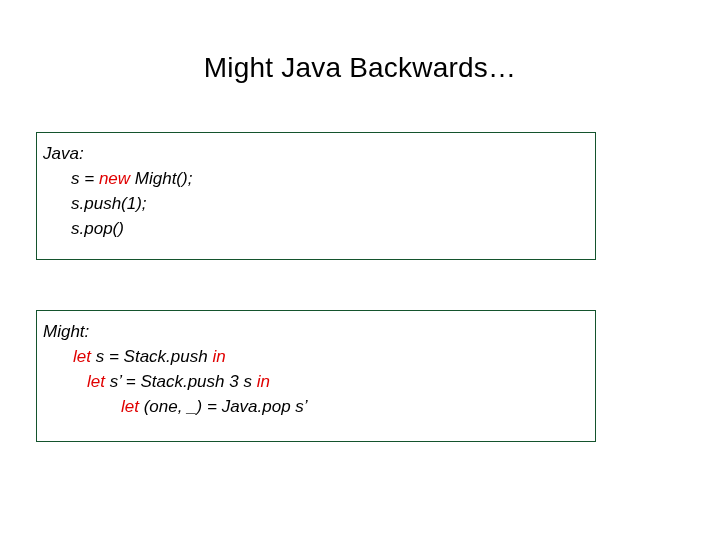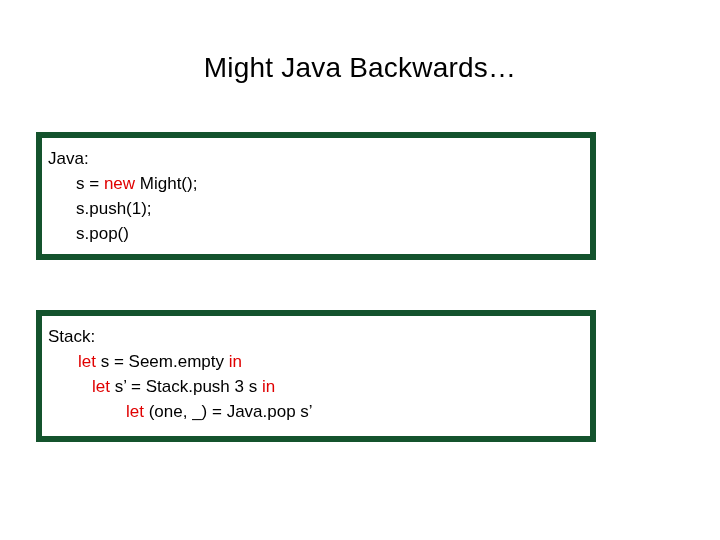--- a/index.html
+++ b/index.html
@@ -26,22 +26,23 @@
     width: 720px;
     text-align: center;
     font-size: 28px;
     font-weight: normal;
     color: #000000;
     letter-spacing: 0.2px;
   }
   .code-box {
     position: absolute;
     box-sizing: border-box;
-    border: 6px solid #14532d;
+    border: 1px solid #14532d;
     background: #ffffff;
+    font-style: italic;
   }
   #java-box {
     left: 36px;
     top: 132px;
     width: 560px;
     height: 128px;
     padding: 8px 10px 0 6px;
   }
   #ocaml-box {
     left: 36px;
@@ -77,22 +78,22 @@
     <div class="code-line">Java:</div>
 
     <div class="code-line ind1"><span>s = </span><span class="kw">new</span><span> Might();</span></div>
 
     <div class="code-line ind1"><span>s.push(1);</span></div>
 
     <div class="code-line ind1"><span>s.pop()</span></div>
   </div>
 
   <div class="code-box" id="ocaml-box">
-    <div class="code-line">Stack:</div>
+    <div class="code-line">Might:</div>
 
-    <div class="code-line ind2"><span class="kw">let</span><span> s = Seem.empty </span><span class="kw">in</span></div>
+    <div class="code-line ind2"><span class="kw">let</span><span> s = Stack.push </span><span class="kw">in</span></div>
 
     <div class="code-line ind3"><span class="kw">let</span><span> s’ = Stack.push 3 s </span><span class="kw">in</span></div>
 
     <div class="code-line ind4"><span class="kw">let</span><span> (one, _) = Java.pop s’</span></div>
   </div>
 
 </div>
 
 </body></html>

